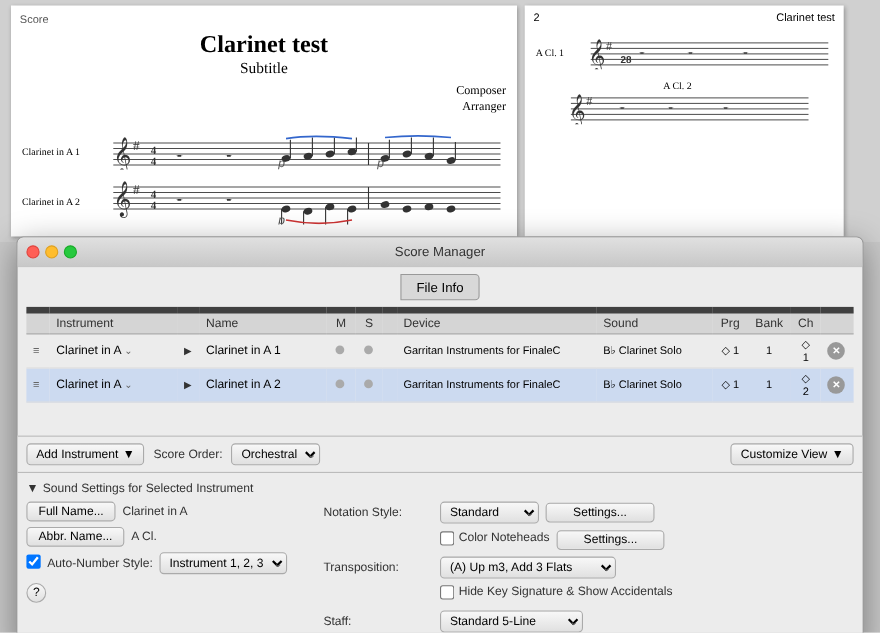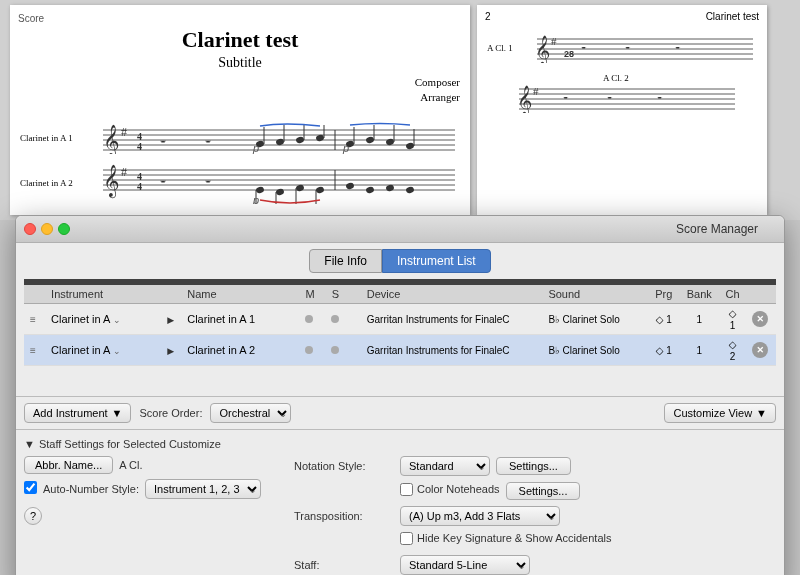--- a/index.html
+++ b/index.html
@@ -74,30 +74,30 @@
       width: 770px;
       background: #ececec;
       border-radius: 6px;
       box-shadow: 0 8px 30px rgba(0,0,0,0.4);
       border: 1px solid #999;
     }
 
     .dialog-titlebar {
       background: linear-gradient(to bottom, #e0e0e0, #c8c8c8);
       border-radius: 6px 6px 0 0;
-      padding: 6px 26px;
+      padding: 6px 10px;
       text-align: center;
       font-size: 12px;
       font-weight: 500;
       color: #333;
       border-bottom: 1px solid #b0b0b0;
       position: relative;
       display: flex;
       align-items: center;
-      justify-content: flex-end;
+      justify-content: center;
     }
 
     .traffic-lights {
       position: absolute;
       left: 8px;
       display: flex;
       gap: 5px;
     }
 
     .traffic-light {
@@ -337,21 +337,21 @@
       margin-bottom: 6px;
     }
 
     .right-label {
       font-size: 11px;
       color: #333;
       width: 100px;
     }
 
     .settings-btn {
-      padding: 2px 12px;
+      padding: 2px 24px;
       background: linear-gradient(to bottom, #f8f8f8, #e0e0e0);
       border: 1px solid #aaa;
       border-radius: 4px;
       font-size: 11px;
       cursor: pointer;
     }
 
     .help-btn {
       width: 18px;
       height: 18px;
@@ -515,21 +515,20 @@
     <div class="traffic-lights">
       <div class="traffic-light tl-red"></div>
       <div class="traffic-light tl-yellow"></div>
       <div class="traffic-light tl-green"></div>
     </div>
     <span>Score Manager</span>
   </div>
 
   <div style="display:flex;justify-content:center;padding:6px 0 4px;">
     <button class="tab-btn">File Info</button>
-    <button class="tab-btn active">Instrument List</button>
   </div>
 
   <div class="table-wrapper">
     <table class="instrument-table">
       <thead>
         <tr>
           <th style="width:20px;"></th>
           <th class="left" style="width:110px;">Instrument</th>
           <th style="width:16px;"></th>
           <th class="left" style="width:110px;">Name</th>
@@ -605,25 +604,29 @@
     </div>
     <div class="btn-dropdown customize-btn">
       <span>Customize View</span>
       <span>▼</span>
     </div>
   </div>
 
   <div class="staff-settings">
     <div class="staff-settings-title">
       <span>▼</span>
-      <span>Staff Settings for Selected Customize</span>
+      <span>Sound Settings for Selected Instrument</span>
     </div>
     <div class="settings-body">
 
       <div class="settings-left">
+        <div class="field-row">
+          <button class="field-btn">Full Name...</button>
+          <span class="field-value">Clarinet in A</span>
+        </div>
         <div class="field-row">
           <button class="field-btn">Abbr. Name...</button>
           <span class="field-value">A Cl.</span>
         </div>
         <div class="field-row">
           <div class="checkbox-row">
             <input type="checkbox" checked="" style="">
           </div>
           <span class="field-value">Auto-Number Style:</span>
           <div class="select-wrapper">

